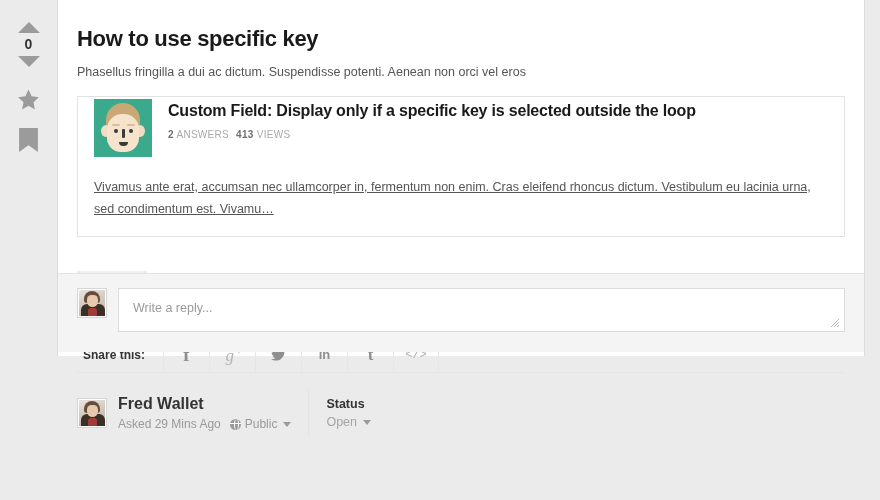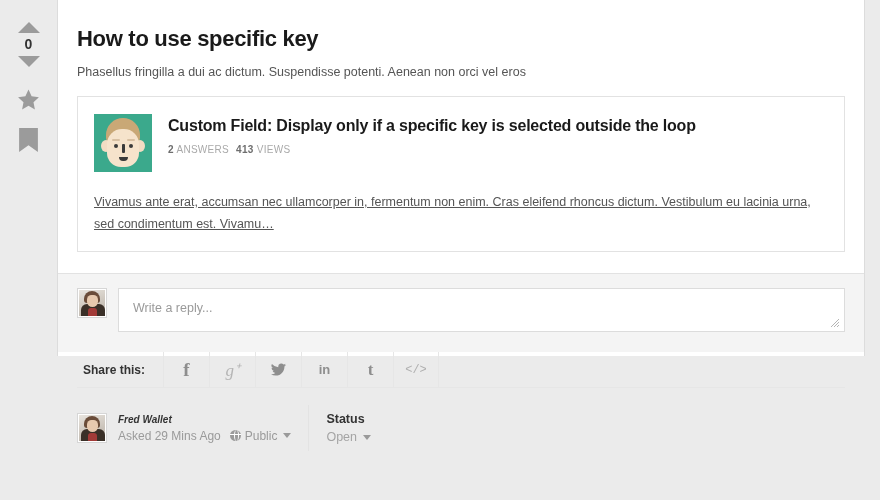--- a/index.html
+++ b/index.html
@@ -36,21 +36,21 @@
 
   #page-title{
     font-size:22px; font-weight:bold; color:#1a1a1a;
     margin:0 0 13px 0; letter-spacing:-0.3px;
   }
   #page-subtitle{ font-size:12.5px; color:#555; margin:0 0 17px 0; }
 
   
   #question-card{
     border:1px solid #e2e2e2; background:#fff;
-    padding:17px 16px 16px 16px;
+    padding:2px 16px 16px 16px;
   }
   #card-head{ display:flex; align-items:flex-start; }
 
   .avatar-lg{ width:58px; height:58px; flex:0 0 58px; position:relative; overflow:hidden; background:#3ba98c; }
   .av-hair{ position:absolute; left:12px; top:4px; width:34px; height:26px; background:#c9a876; border-radius:17px 17px 6px 6px; }
   .av-ear-l{ position:absolute; left:7px; top:26px; width:10px; height:12px; background:#f2dcc3; border-radius:50%; }
   .av-ear-r{ position:absolute; right:7px; top:26px; width:10px; height:12px; background:#f2dcc3; border-radius:50%; }
   .av-face{ position:absolute; left:13px; top:15px; width:32px; height:38px; background:#f6e3cb; border-radius:15px 15px 14px 14px; }
   .av-brow-l{ position:absolute; left:18px; top:25px; width:8px; height:2px; background:#d8c0a2; border-radius:1px; }
   .av-brow-r{ position:absolute; left:33px; top:25px; width:8px; height:2px; background:#d8c0a2; border-radius:1px; }
@@ -109,21 +109,21 @@
     background:#fff;
   }
   .av2{ width:100%; height:100%; position:relative; overflow:hidden; background:#cfc9c2; }
   .av2-bg{ position:absolute; inset:0; background:linear-gradient(160deg,#e8e4de 0%,#cdc6bd 55%,#b8b0a6 100%); }
   .av2-hair{ position:absolute; left:5px; top:1px; width:16px; height:12px; background:#6a4c39; border-radius:8px 8px 3px 3px; }
   .av2-face{ position:absolute; left:8px; top:5px; width:11px; height:12px; background:#e7c9ae; border-radius:5px 5px 6px 6px; }
   .av2-body{ position:absolute; left:2px; bottom:0; width:24px; height:12px; background:#3a3028; border-radius:6px 6px 0 0; }
   .av2-scarf{ position:absolute; left:9px; bottom:0; width:9px; height:8px; background:#a23b38; border-radius:3px 3px 0 0; }
 
   #author-block{ margin-left:11px; }
-  #author-name{ font-size:10px; font-weight:bold; color:#333; margin-bottom:4px;font-style:italic; }
+  #author-name{ font-size:16px; font-weight:bold; color:#333; margin-bottom:4px; }
   #author-sub{ display:flex; align-items:center; font-size:12px; color:#9a9a9a; }
   #asked-time{ margin-right:9px; }
   .globe{
     display:inline-block; width:11px; height:11px; border-radius:50%;
     background:#9a9a9a; position:relative; margin-right:4px;
   }
   .globe::before{
     content:""; position:absolute; left:4px; top:0; width:3px; height:11px;
     border-left:1px solid #fff; border-right:1px solid #fff; border-radius:50%;
   }

